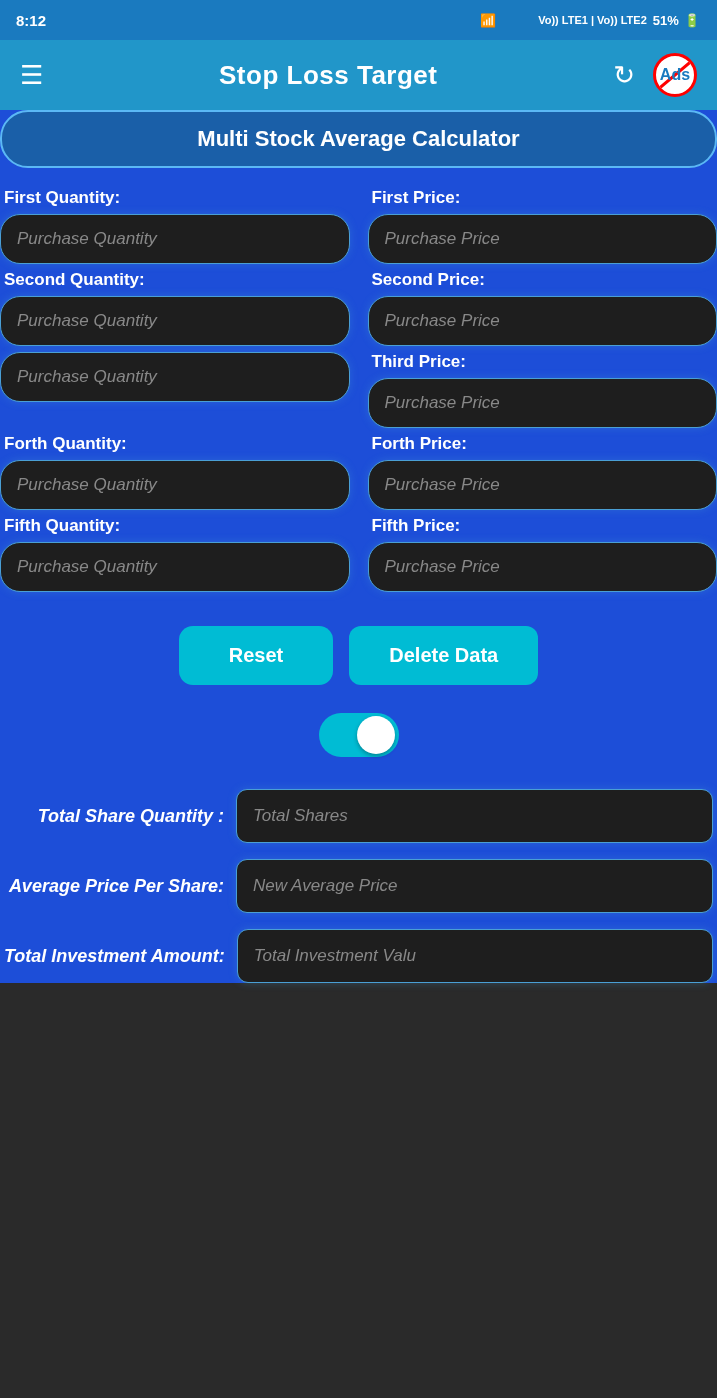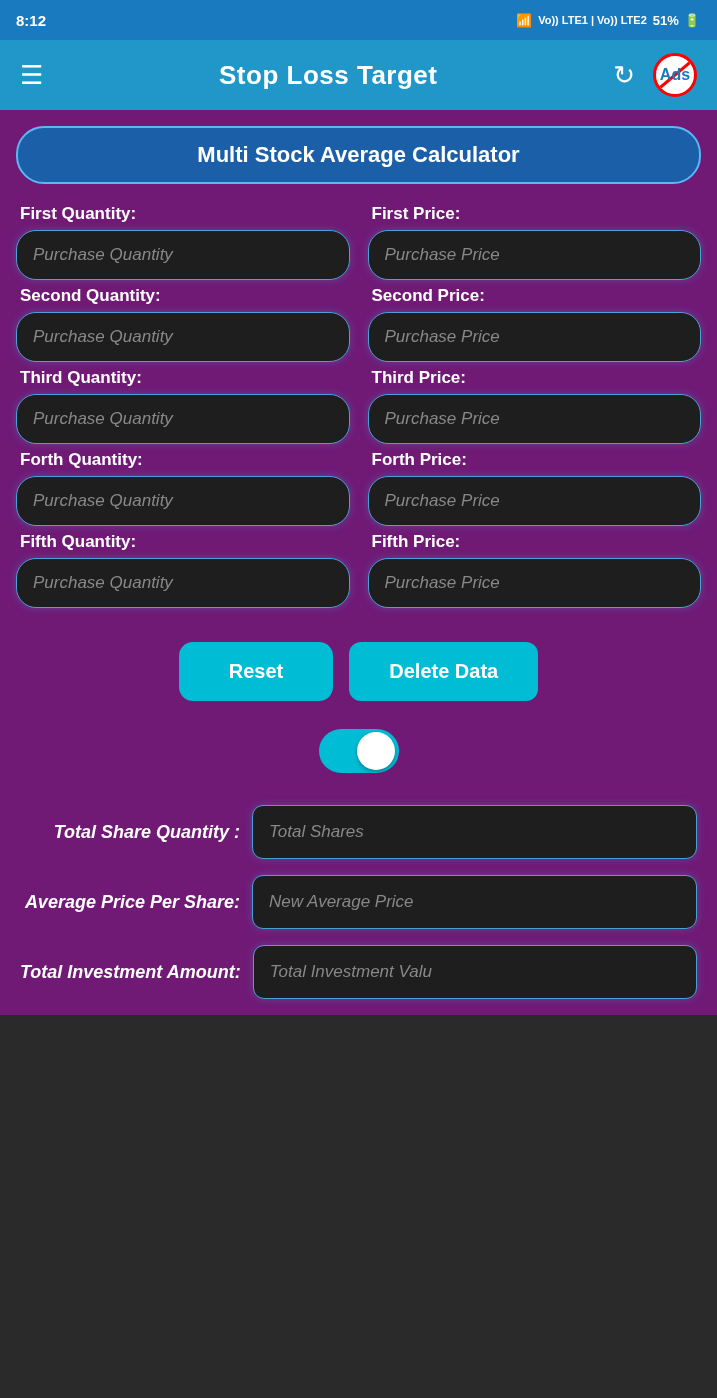--- a/index.html
+++ b/index.html
@@ -91,22 +91,22 @@
     }
     .ads-badge-text {
       font-size: 16px;
       font-weight: bold;
       color: #1a7abf;
       z-index: 1;
     }
 
     
     .main-content {
-      background: #701a75;
-      padding: 16px;
+      background: #1d4ed8;
+      padding: 0;
     }
 
     
     .calc-title-container {
       background: #1a5fa8;
       border-radius: 28px;
       border: 2px solid #5bb8f5;
       padding: 14px 20px;
       text-align: center;
       margin-bottom: 20px;
@@ -261,21 +261,21 @@
       font-style: italic;
     }
   </style>
 </head>
 <body>
 
 <div class="status-bar">
   <span>8:12</span>
   <div class="status-bar-right">
     <span>📶</span>
-    <span style="font-size:11px;">Vo)) LTE1 | Vo)) LTE2</span>
+    <span style="font-size:11px;margin-left:36px;">Vo)) LTE1 | Vo)) LTE2</span>
     <span>51%</span>
     <span>🔋</span>
   </div>
 </div>
 
 <div class="app-bar">
   <span class="hamburger-icon">☰</span>
   <span class="app-bar-title">Stop Loss Target</span>
   <div class="app-bar-icons">
     <span class="refresh-icon">↻</span>
@@ -310,21 +310,20 @@
         <input class="form-input" type="text" placeholder="Purchase Quantity" style="">
       </div>
       <div class="form-group">
         <label class="form-label">Second Price:</label>
         <input class="form-input" type="text" placeholder="Purchase Price" style="">
       </div>
     </div>
 
     <div class="form-row">
       <div class="form-group">
-        <label class="form-label">Third Quantity:</label>
         <input class="form-input" type="text" placeholder="Purchase Quantity" style="">
       </div>
       <div class="form-group">
         <label class="form-label">Third Price:</label>
         <input class="form-input" type="text" placeholder="Purchase Price" style="">
       </div>
     </div>
 
     <div class="form-row">
       <div class="form-group">

